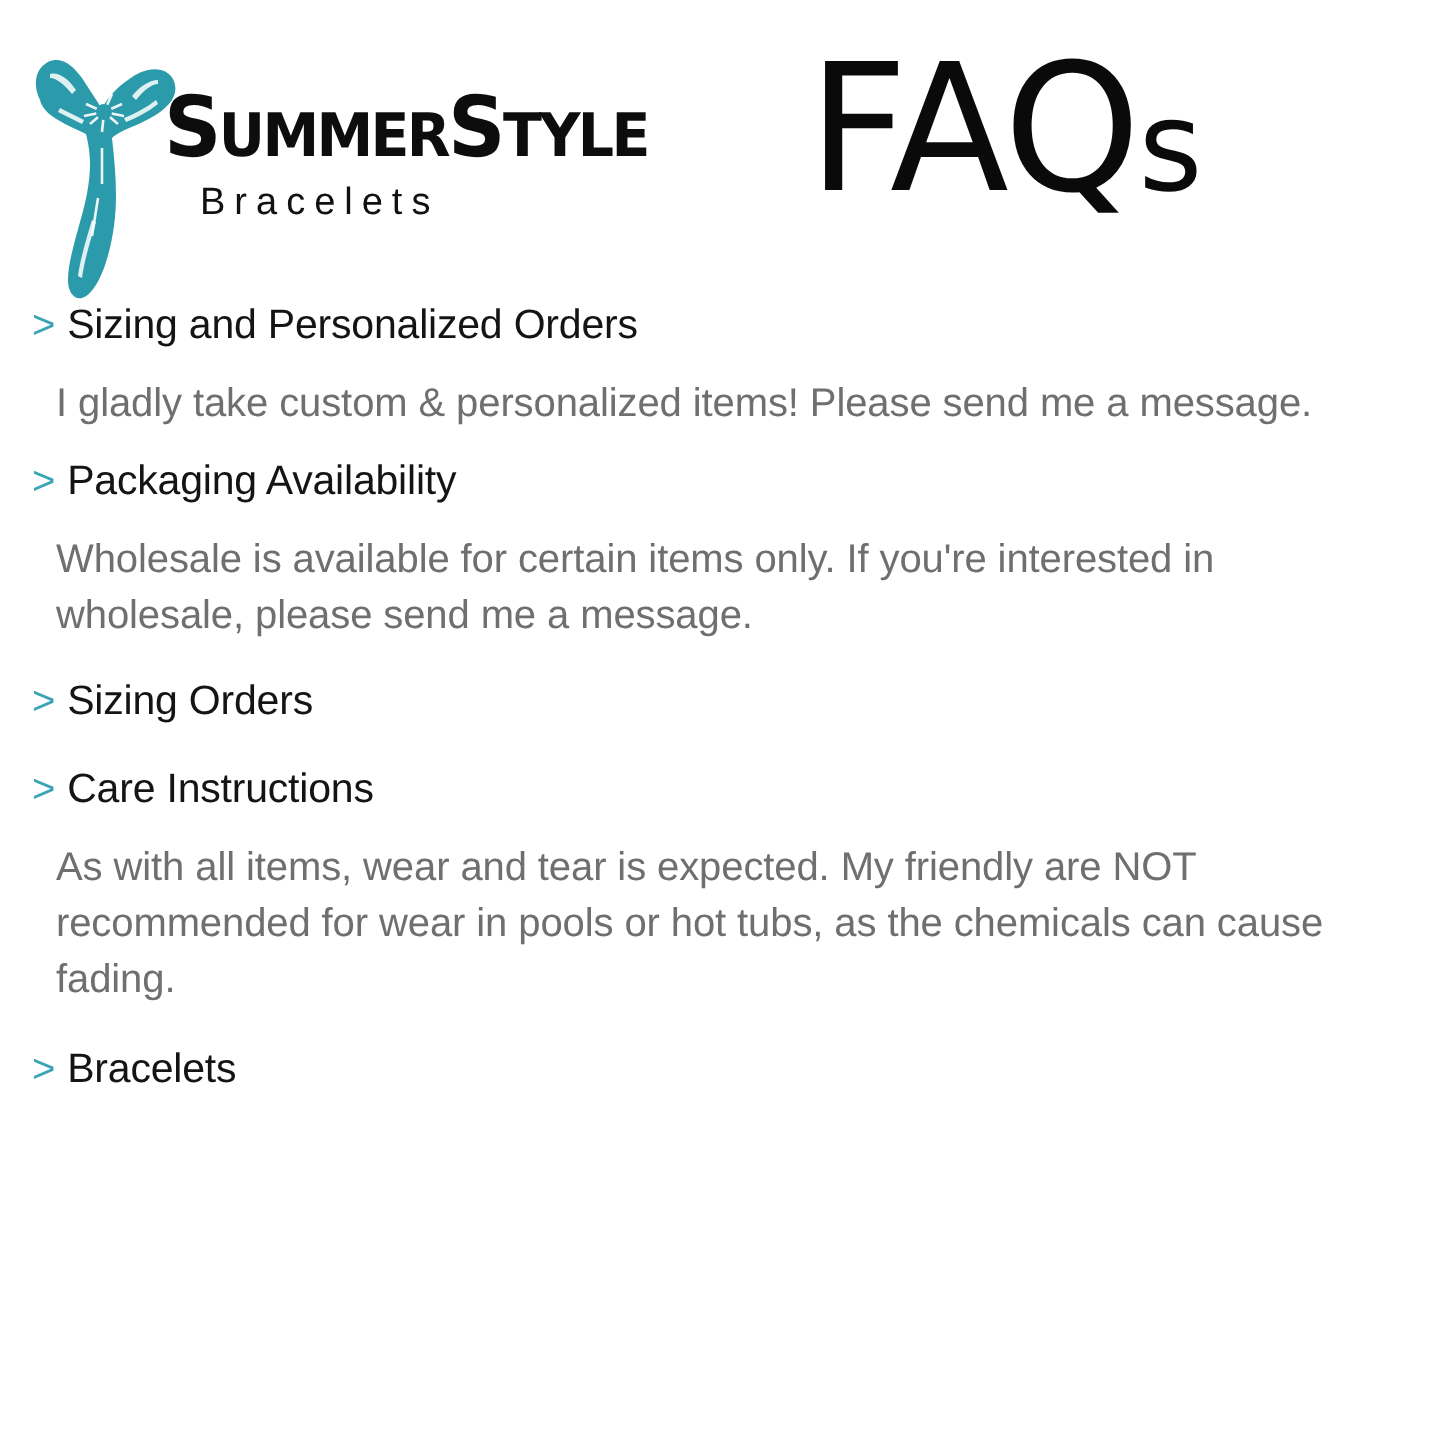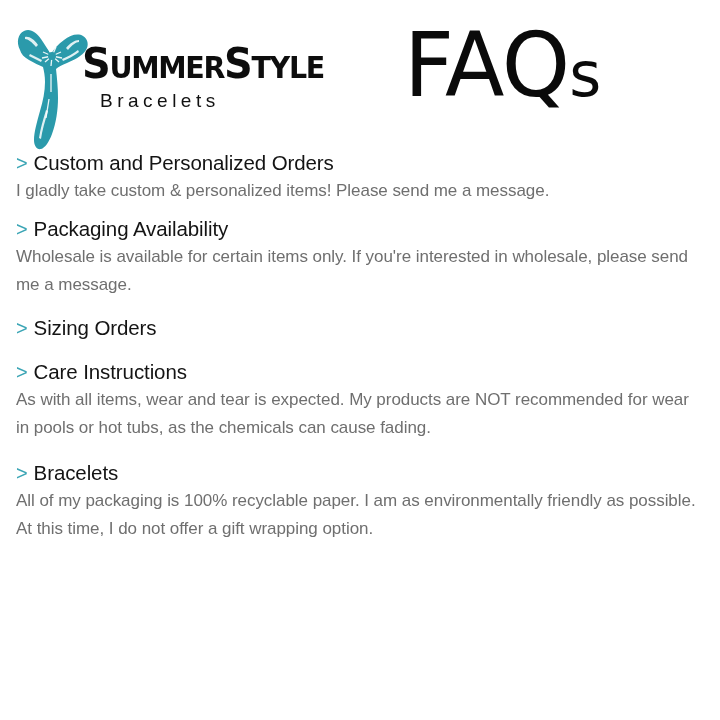--- a/index.html
+++ b/index.html
@@ -118,23 +118,23 @@
 
   .chev {
     color: #3ba5b5;
     font-size: 20px;
     line-height: 25px;
     margin-right: 6px;
     font-family: "Liberation Sans", sans-serif;
   }
 
   .faq-a {
-    margin: 0;
-    font-family: "Liberation Sans", sans-serif;
-    font-size: 17px;
+    margin: 12px;
+    font-family: "Liberation Sans", sans-serif;
+    font-size: 20px;
     line-height: 28px;
     color: #6f6f6f;
     letter-spacing: -0.05px;
     max-width: 686px;
   }
 
   .gap-lg { margin-bottom: 18px; }
   .gap-md { margin-bottom: 16px; }
   .gap-sm { margin-bottom: 11px; }
 </style>
@@ -187,21 +187,21 @@
 
   <div class="faq-title"><span>FAQ</span><span class="small-s">s</span></div>
 
 </div>
 
 <div class="faq-list">
 
   <div class="faq-item gap-sm">
     <div class="faq-q">
       <span class="chev">&gt;</span>
-      <span>Custom and Personalized Orders</span>
+      <span>Sizing and Personalized Orders</span>
     </div>
     <p class="faq-a">I gladly take custom &amp; personalized items! Please send me a message.</p>
   </div>
 
   <div class="faq-item gap-md">
     <div class="faq-q">
       <span class="chev">&gt;</span>
       <span>Packaging Availability</span>
     </div>
     <p class="faq-a">Wholesale is available for certain items only. If you're interested in wholesale, please send me a message.</p>
@@ -212,24 +212,23 @@
       <span class="chev">&gt;</span>
       <span>Sizing Orders</span>
     </div>
   </div>
 
   <div class="faq-item gap-lg">
     <div class="faq-q">
       <span class="chev">&gt;</span>
       <span>Care Instructions</span>
     </div>
-    <p class="faq-a">As with all items, wear and tear is expected. My products are NOT recommended for wear in pools or hot tubs, as the chemicals can cause fading.</p>
+    <p class="faq-a">As with all items, wear and tear is expected. My friendly are NOT recommended for wear in pools or hot tubs, as the chemicals can cause fading.</p>
   </div>
 
   <div class="faq-item">
     <div class="faq-q">
       <span class="chev">&gt;</span>
       <span>Bracelets</span>
     </div>
-    <p class="faq-a">All of my packaging is 100% recyclable paper. I am as environmentally friendly as possible. At this time, I do not offer a gift wrapping option.</p>
   </div>
 
 </div>
 
 </body></html>

